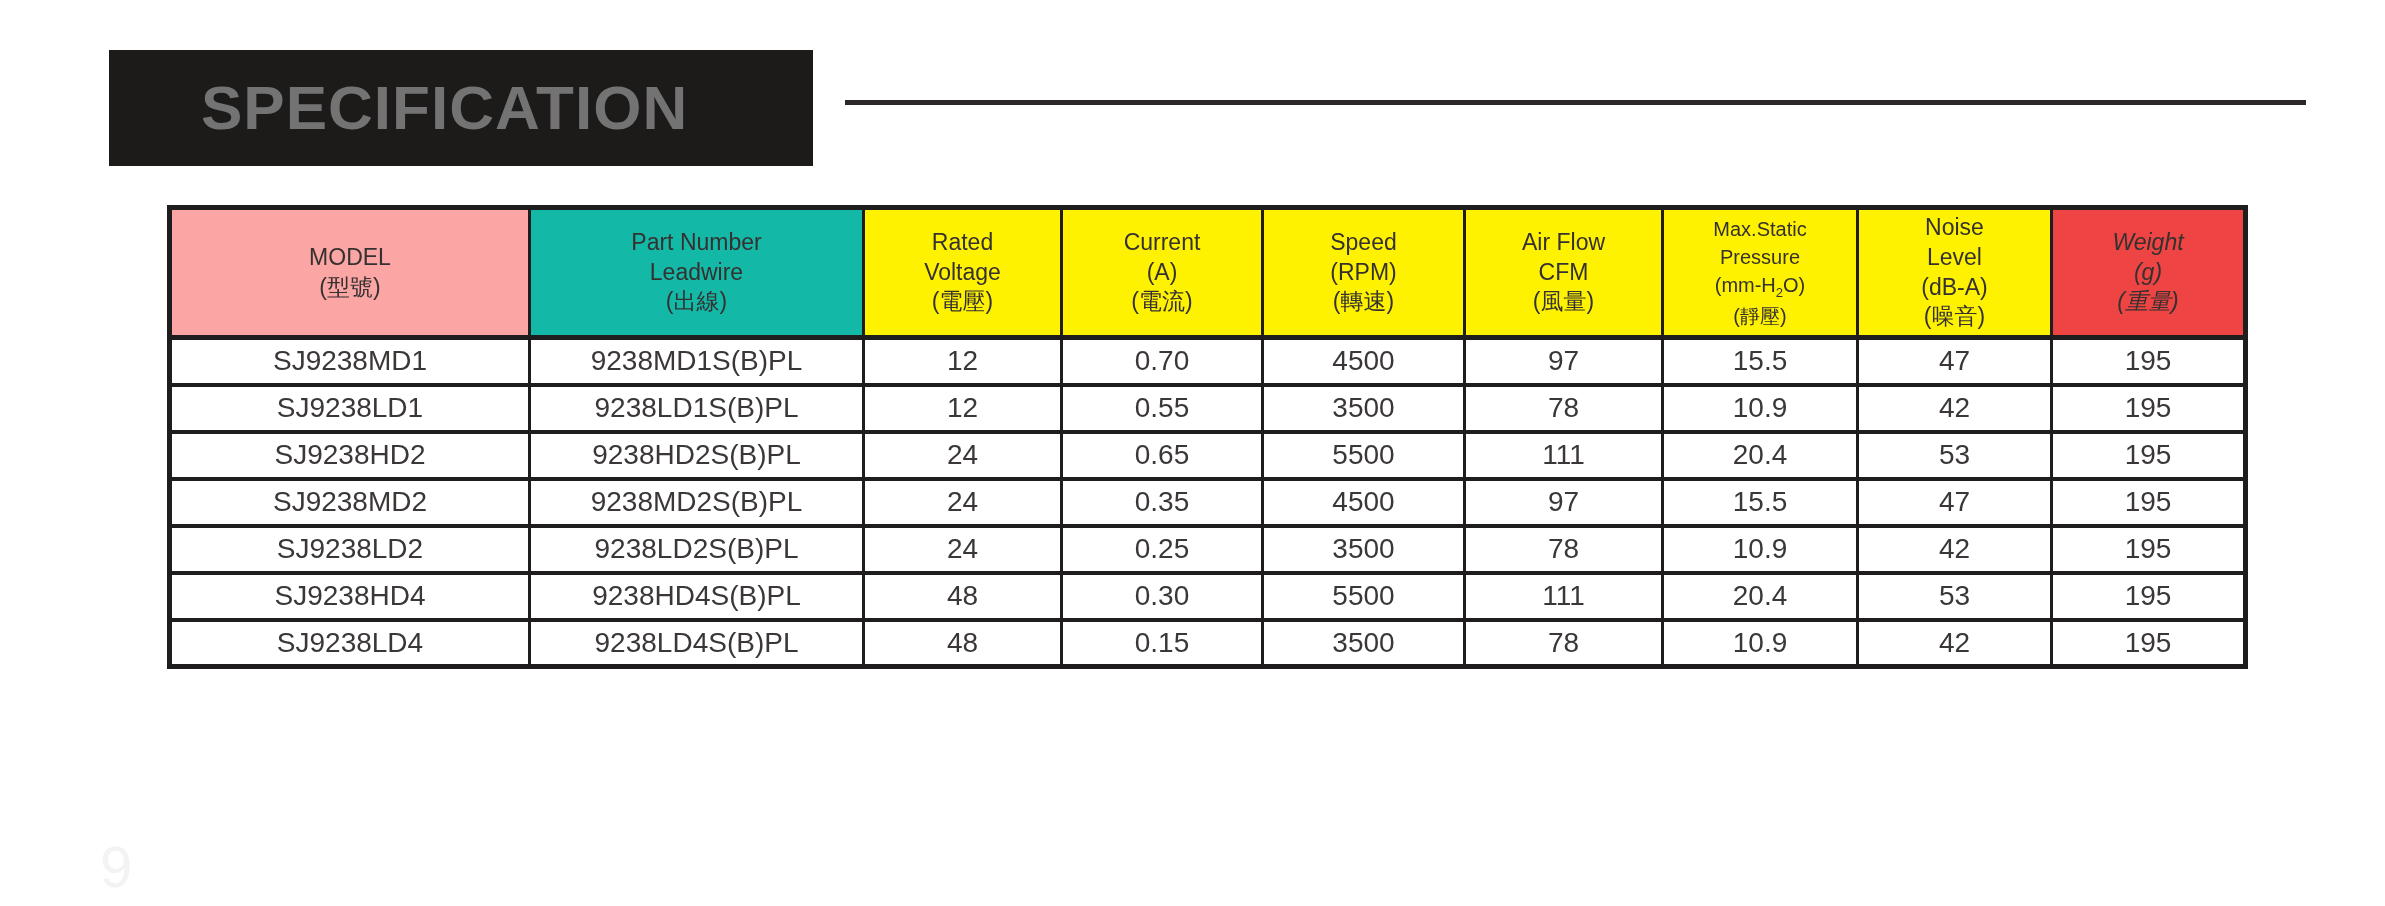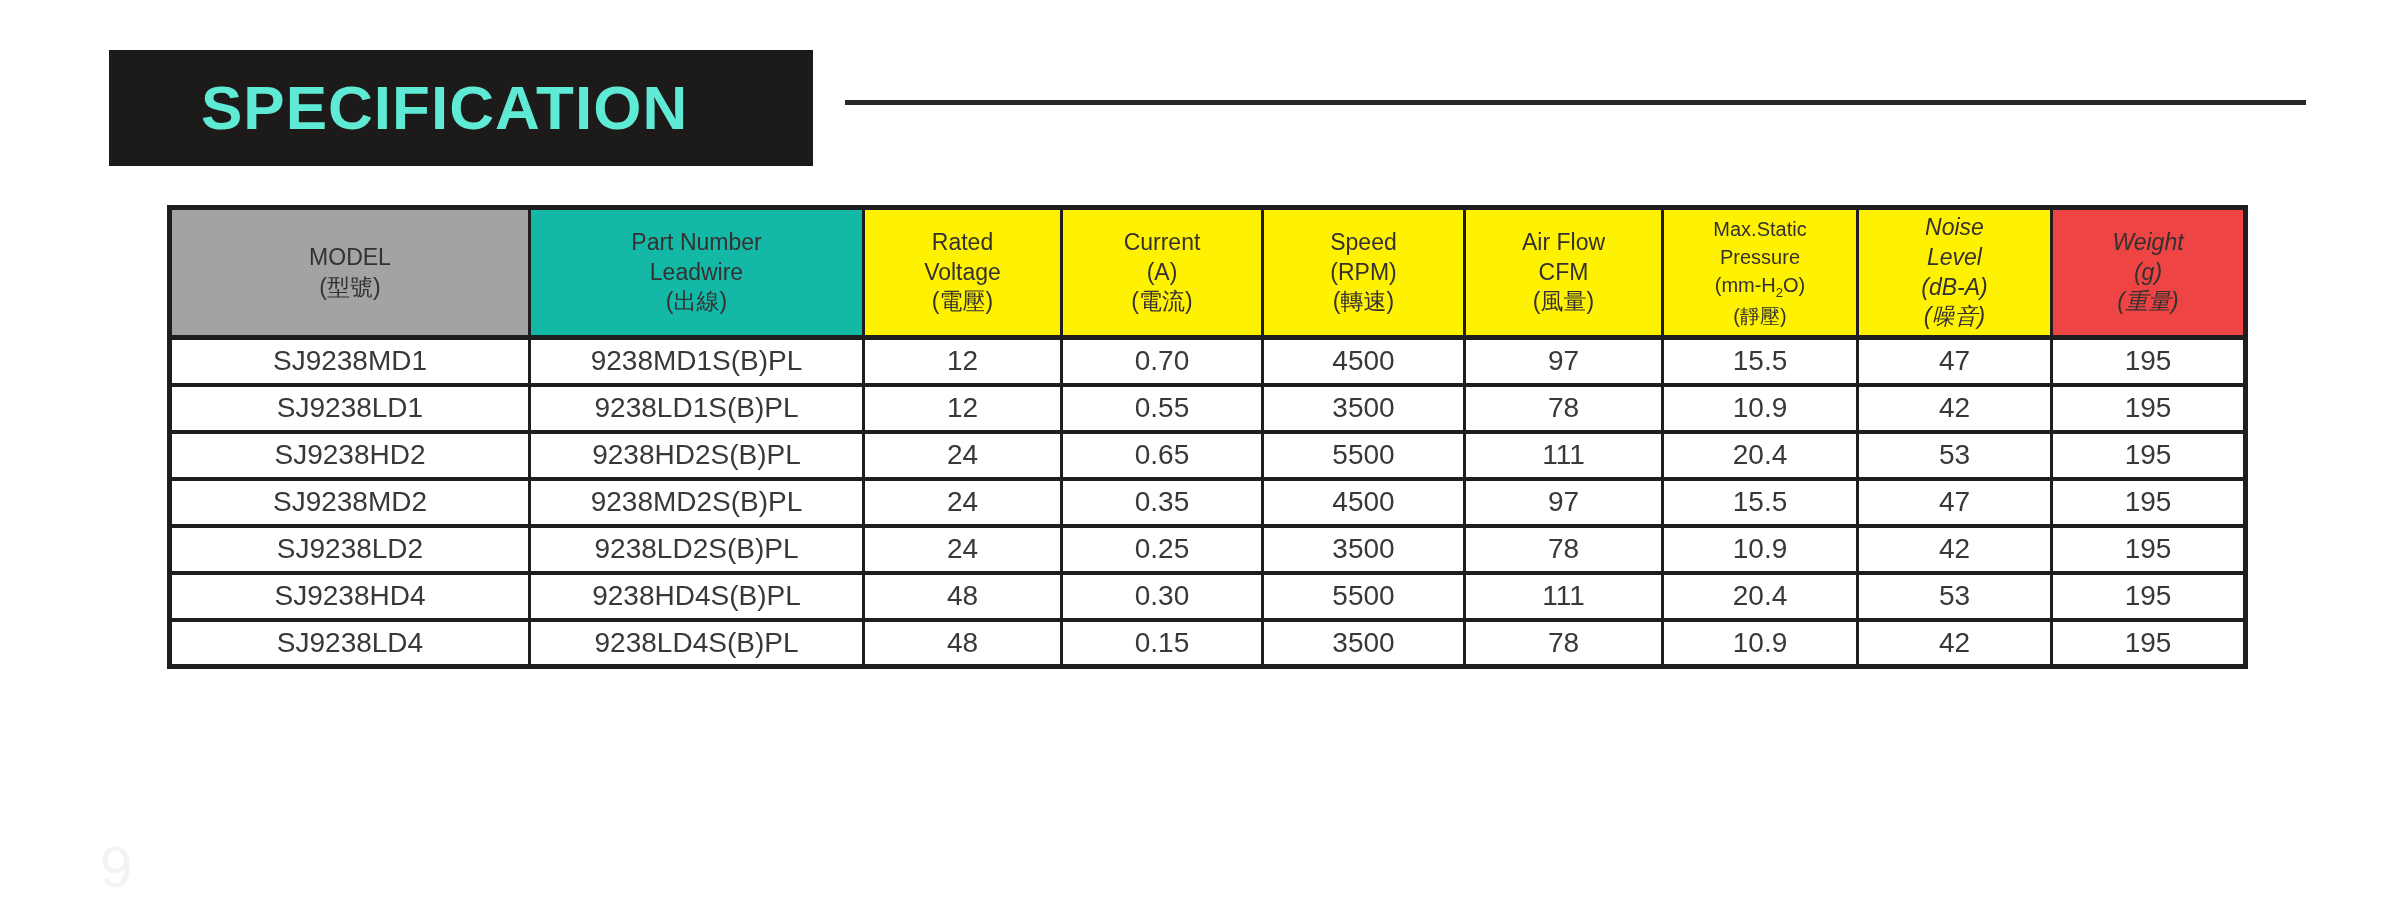--- a/index.html
+++ b/index.html
@@ -64,46 +64,46 @@
   .watermark {
     position:absolute; left:100px; top:833px;
     font-size:58px; color:#f3f3f3;
     user-select:none;
   }
 </style>
 </head>
 <body>
 
 <div class="title-bar" style="background: rgb(29, 26, 26);">
-  <span class="title-text" style="color: #5eead4;">SPECIFICATION</span>
+  <span class="title-text" style="color: #737373;">SPECIFICATION</span>
 </div>
 <div class="title-rule"></div>
 
 <table class="spec">
   <colgroup>
       <col style="width: 360px;">
       <col style="width: 334px;">
       <col style="width: 198px;">
       <col style="width: 201px;">
       <col style="width: 202px;">
       <col style="width: 198px;">
       <col style="width: 195px;">
       <col style="width: 194px;">
       <col style="width: 194px;">
     </colgroup>
   <thead>
     <tr>
-        <th style="background: #a3a3a3;">MODEL<br>(型號)</th>
+        <th style="background: #fca5a5;">MODEL<br>(型號)</th>
         <th style="background: #14b8a6;">Part Number<br>Leadwire<br>(出線)</th>
         <th style="background: rgb(255, 242, 0);">Rated<br>Voltage<br>(電壓)</th>
         <th style="background: rgb(255, 242, 0);">Current<br>(A)<br>(電流)</th>
         <th style="background: rgb(255, 242, 0);">Speed<br>(RPM)<br>(轉速)</th>
         <th style="background: rgb(255, 242, 0);">Air Flow<br>CFM<br>(風量)</th>
         <th class="small-header" style="background: rgb(255, 242, 0);">Max.Static<br>Pressure<br>(mm-H<sub class="h2o">2</sub>O)<br>(靜壓)</th>
-        <th style="background: rgb(255, 242, 0); font-style: italic;">Noise<br>Level<br>(dB-A)<br>(噪音)</th>
+        <th style="background: rgb(255, 242, 0);">Noise<br>Level<br>(dB-A)<br>(噪音)</th>
         <th style="background: #ef4444; font-style: italic;">Weight<br>(g)<br>(重量)</th>
       </tr>
   </thead>
   <tbody>
       <tr>
         <td>SJ9238MD1</td>
         <td>9238MD1S(B)PL</td>
         <td>12</td>
         <td>0.70</td>
         <td>4500</td>

